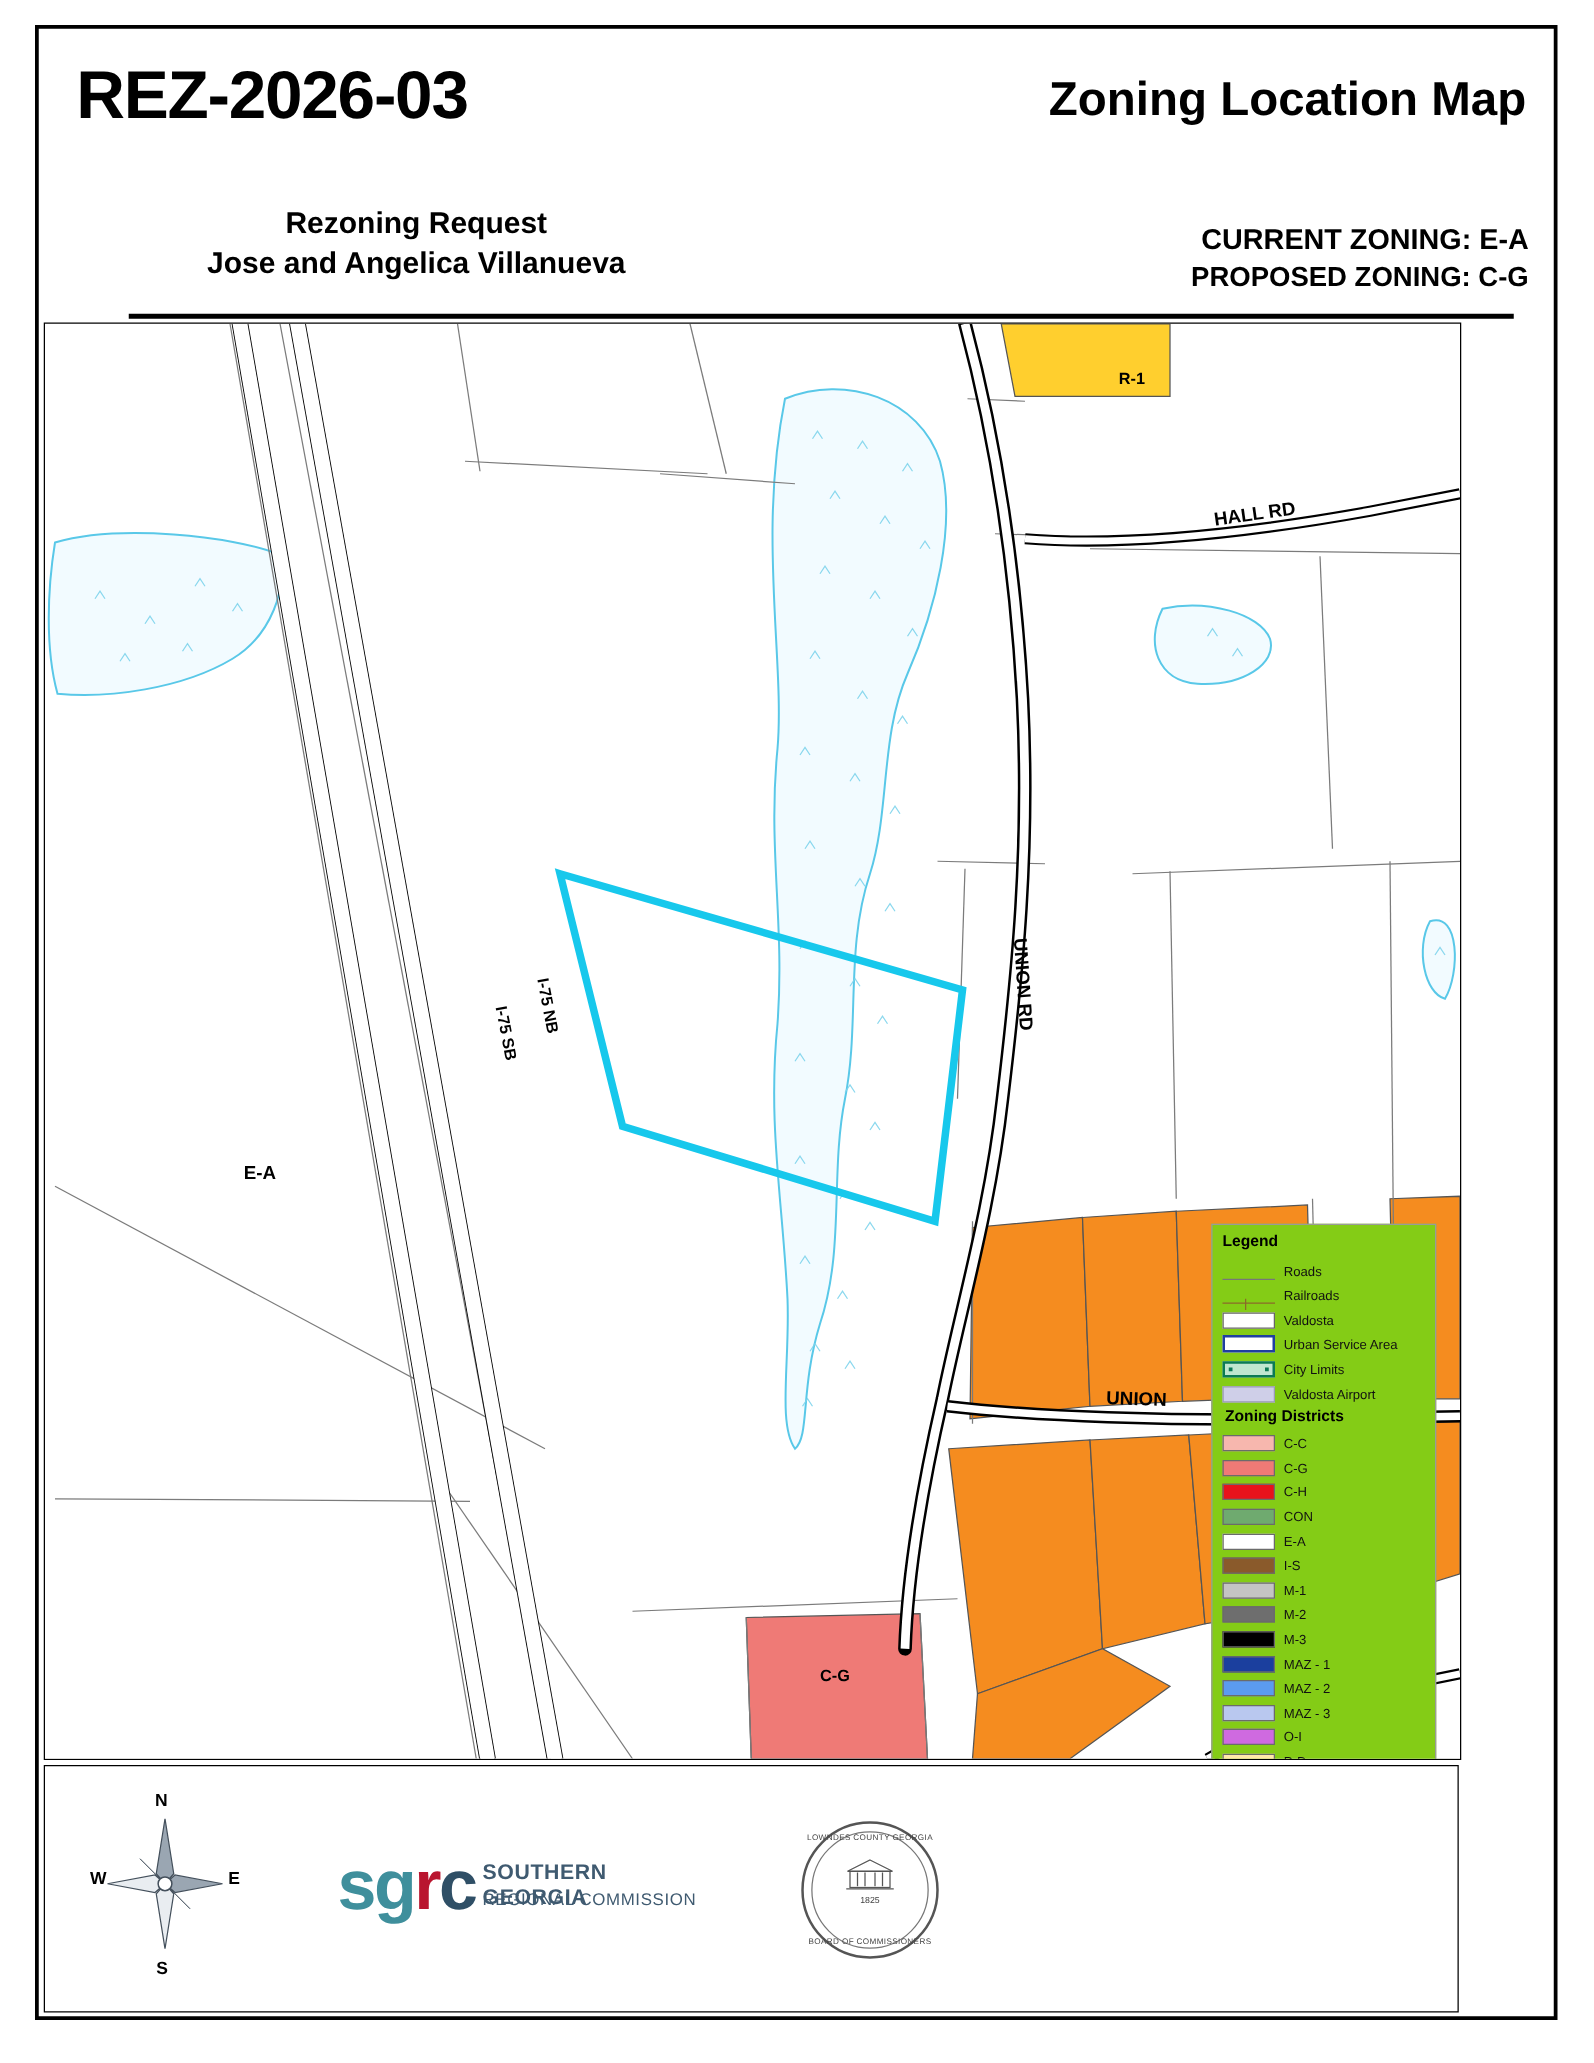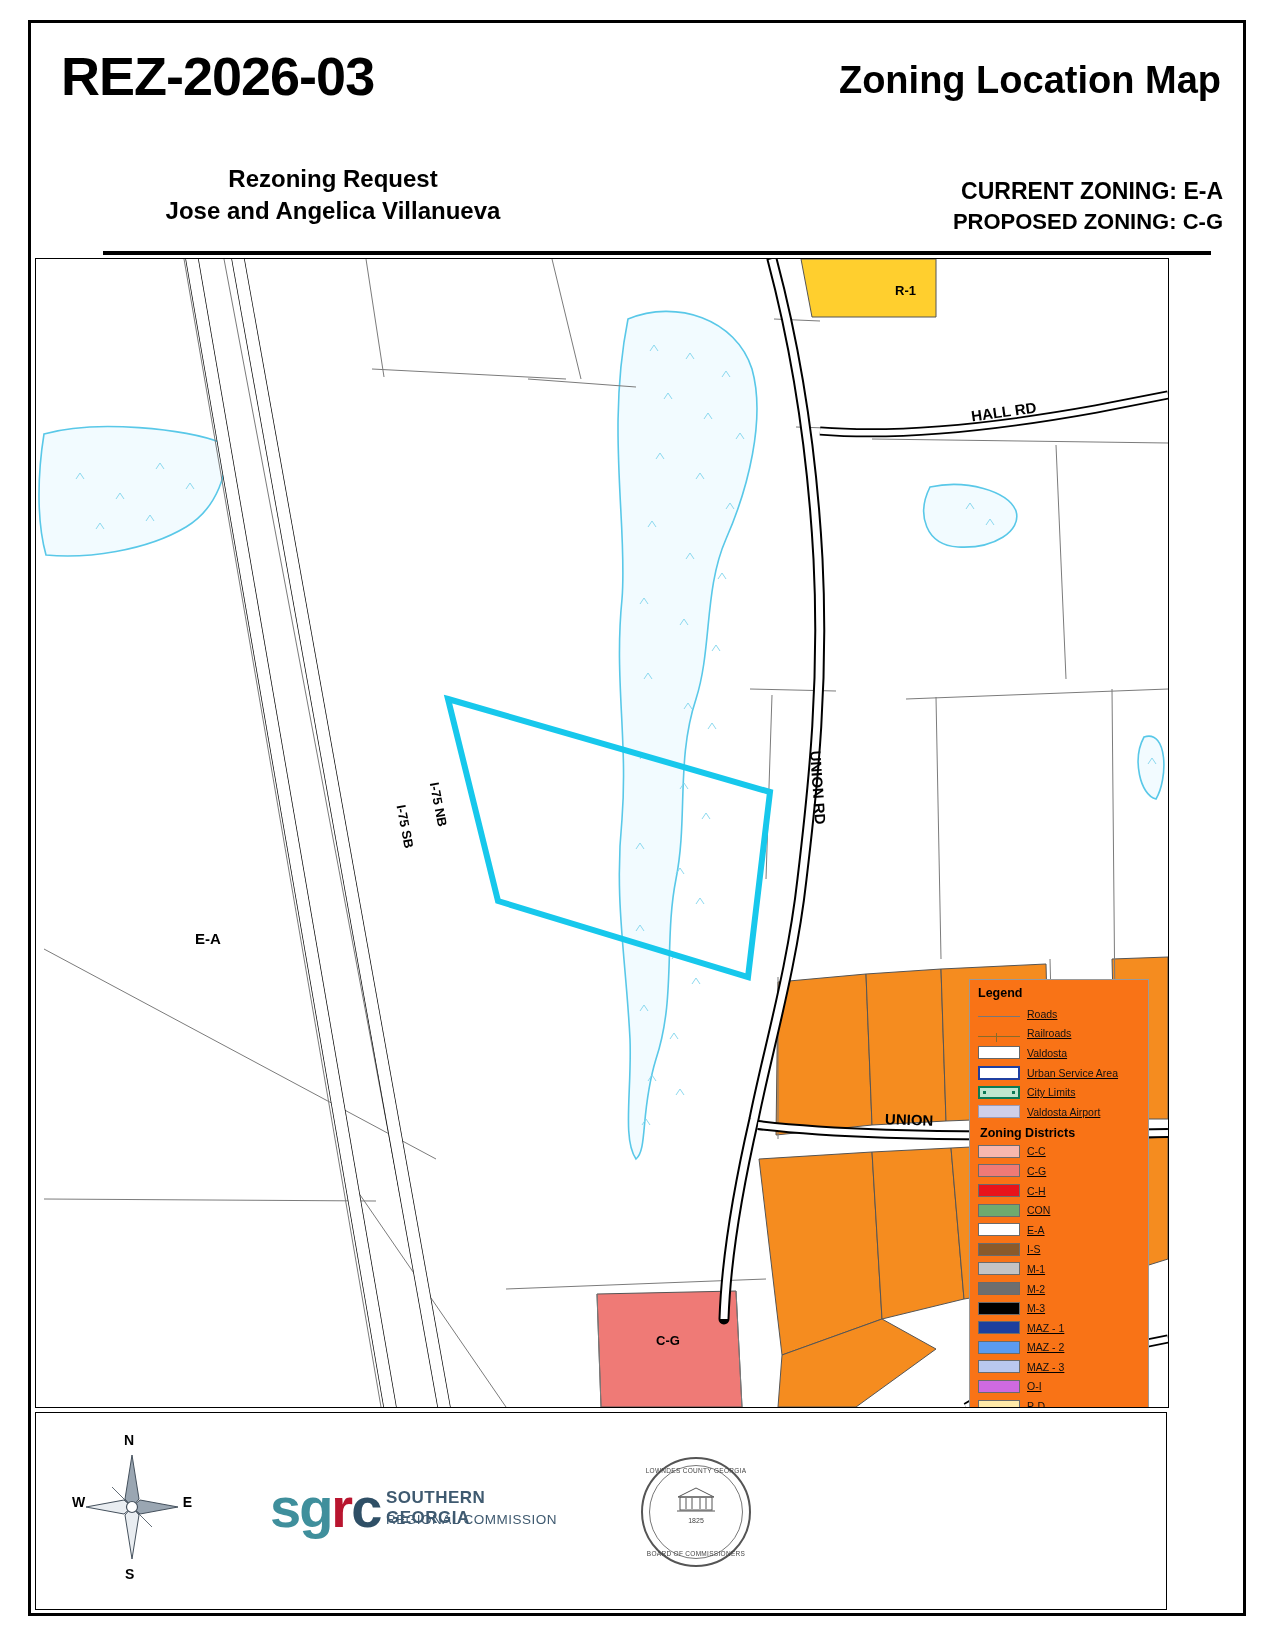--- a/index.html
+++ b/index.html
@@ -16,24 +16,24 @@
   .zoning-prop{position:absolute;right:20px;top:186px;font-size:22px;font-weight:bold;color:#000;text-align:right;}
   .hdr-rule{position:absolute;left:72px;top:228px;width:1108px;height:4px;background:#000;}
 
   
   .map{position:absolute;left:35px;top:258px;width:1132px;height:1148px;border:1px solid #000;background:#ffffff;overflow:hidden;}
   .map svg{display:block;}
 
   .maplbl{position:absolute;font-size:13px;font-weight:bold;color:#000;}
 
   
-  .legend{position:absolute;left:933px;top:720px;width:180px;height:658px;background:#f97316;border:1px solid #9a9a9a;box-sizing:border-box;padding:6px 8px;}
+  .legend{position:absolute;left:933px;top:720px;width:180px;height:658px;background:#84cc16;border:1px solid #9a9a9a;box-sizing:border-box;padding:6px 8px;}
   .legend h4{margin:0 0 4px 0;font-size:12.5px;font-weight:bold;}
   .legend .grp{margin:4px 0 2px 2px;font-size:12.5px;font-weight:bold;}
-  .lrow{display:flex;align-items:center;height:19.6px;text-decoration:underline;}
+  .lrow{display:flex;align-items:flex-end;height:19.6px;}
   .sw{width:42px;height:13px;margin-right:7px;flex:0 0 42px;box-sizing:border-box;}
   .lrow span.txt{font-size:10.5px;color:#111;white-space:nowrap;}
 
   .sw-road{border-top:1px solid #777;height:1px;margin-top:6px;}
   .sw-rail{border-top:1px solid #8a6a2a;height:1px;margin-top:6px;position:relative;}
   .sw-rail:after{content:"";position:absolute;left:18px;top:-4px;width:1px;height:9px;background:#8a6a2a;}
   .sw-parcel{border:1px solid #666;background:#fff;}
   .sw-usa{border:2px solid #1f3fa0;background:#fff;height:14px;}
   .sw-city{border:2px solid #0b7a55;background:#bfe6cf;position:relative;}
   .sw-city:after{content:"";position:absolute;left:3px;top:3px;right:3px;bottom:3px;border-left:3px solid #0b7a55;border-right:3px solid #0b7a55;}
@@ -217,21 +217,21 @@
       <path d="M784,172 C860,178 960,168 1060,150 L1132,136" stroke="#000" stroke-width="9" fill="none"></path>
       <path d="M784,172 C860,178 960,168 1060,150 L1132,136" stroke="#ffffff" stroke-width="5.5" fill="none"></path>
 
       <path d="M930,1148 C980,1118 1040,1098 1132,1080" stroke="#000" stroke-width="9" fill="none"></path>
       <path d="M930,1148 C980,1118 1040,1098 1132,1080" stroke="#ffffff" stroke-width="5.5" fill="none"></path>
 
       <polygon points="412,440 734,533 712,718 462,642" fill="none" stroke="#17c8ec" stroke-width="6"></polygon>
 
     </svg>
 
-    <div class="maplbl" style="left:826px;top:24px;padding-left:33px;">R-1</div>
+    <div class="maplbl" style="left:826px;top:36px;padding-left:33px;">R-1</div>
     <div class="maplbl" style="left:159px;top:671px;font-size:15px;">E-A</div>
     <div class="maplbl" style="left:620px;top:1074px;">C-G</div>
 
     <div class="maplbl" style="left:935px;top:144px;transform:rotate(-8deg);font-size:15px;">HALL RD</div>
     <div class="maplbl" style="left:745px;top:520px;transform:rotate(86deg);font-size:15px;">UNION RD</div>
     <div class="maplbl" style="left:849px;top:852px;font-size:15px;transform:rotate(2deg);">UNION</div>
     <div class="maplbl" style="left:1000px;top:1106px;transform:rotate(-14deg);font-size:15px;">RED TAIL DR</div>
     <div class="maplbl" style="left:380px;top:538px;transform:rotate(79deg);font-size:13px;">I-75 NB</div>
     <div class="maplbl" style="left:347px;top:560px;transform:rotate(79deg);font-size:13px;">I-75 SB</div>
 

